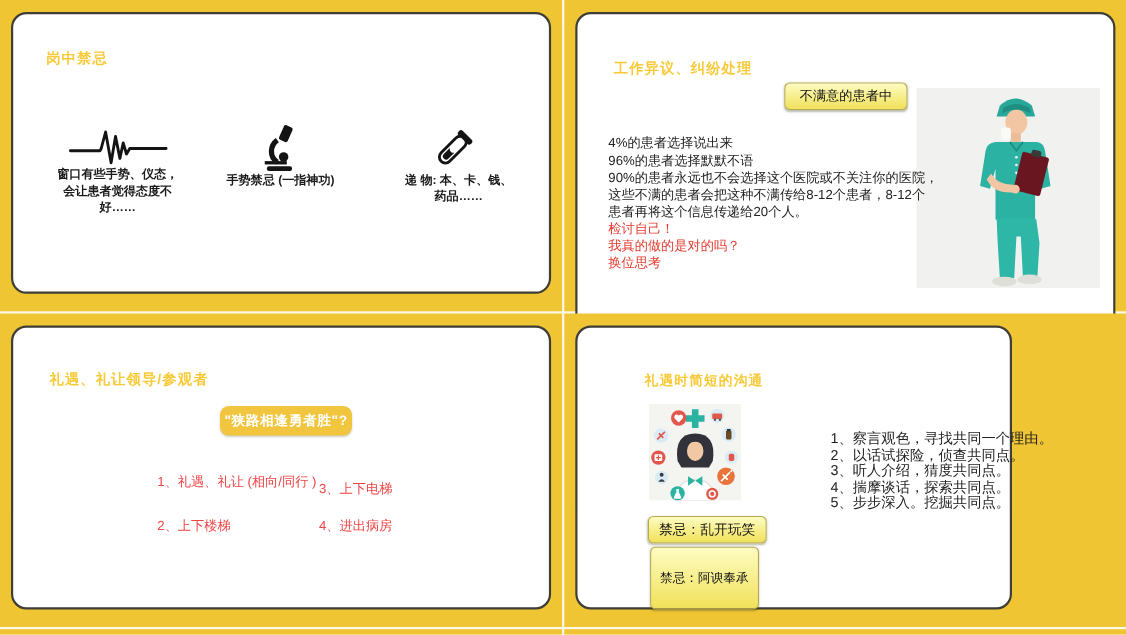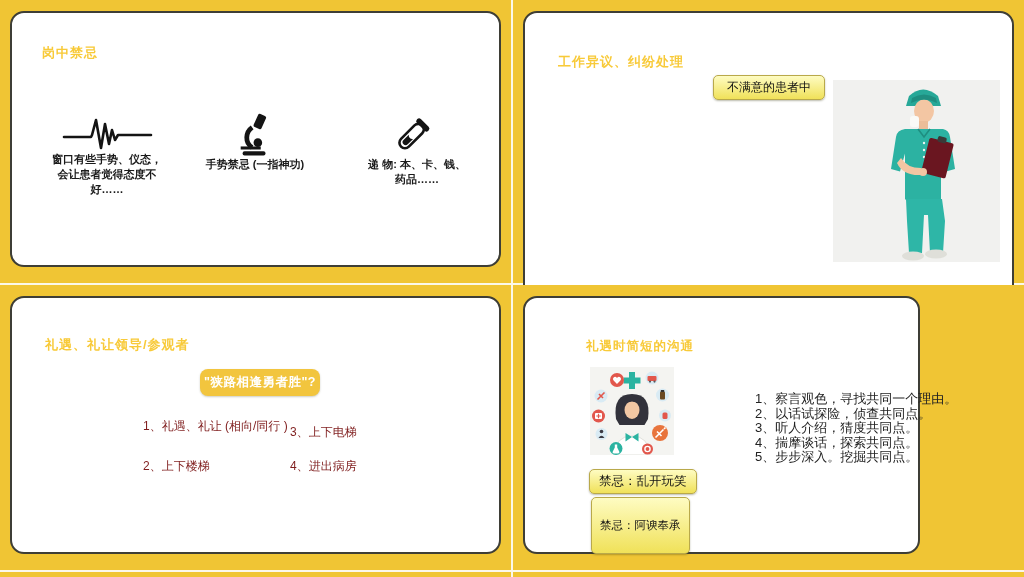--- a/index.html
+++ b/index.html
@@ -10,21 +10,21 @@
   .stitle{position:absolute;font-size:13px;font-weight:bold;color:#F8CA39;letter-spacing:1px;white-space:nowrap;}
   .cap{position:absolute;font-size:11px;font-weight:bold;color:#1A1A1A;text-align:center;line-height:15px;white-space:pre-line;}
   .bodyline{font-size:12px;color:#222;line-height:15.5px;white-space:nowrap;}
   .alertline{font-size:12px;color:#E23B2E;line-height:15.5px;white-space:nowrap;}
   .ybadge{position:absolute;box-sizing:border-box;text-align:center;font-weight:normal;color:#111;
           background:linear-gradient(#FEFCC2,#F0E159);border:1px solid #B9A94A;border-radius:5px;
           box-shadow:0 1px 2px rgba(60,60,20,.35);}
   .goldbadge{position:absolute;box-sizing:border-box;text-align:center;font-weight:bold;color:#FFFFFF;
           background:#F2C53E;border-radius:8px;box-shadow:0 1px 2px rgba(60,60,20,.25);
           font-size:12.5px;line-height:27px;letter-spacing:.5px;}
-  .listitem{position:absolute;font-size:12px;color:#7f1d1d;white-space:nowrap;}
+  .listitem{position:absolute;font-size:12px;color:#ef4444;white-space:nowrap;margin-top:12px;}
   .s4list{position:absolute;font-size:13px;color:#222;line-height:14.6px;}
   .s4list div{white-space:nowrap;}
   .illu{position:absolute;}
   svg{display:block;}
 </style>
 </head>
 <body>
 
 <div class="canvas">
 
@@ -101,20 +101,30 @@
           </g>
           <circle cx="90" cy="92" r="4" fill="#F3C6A3"></circle>
 
           <path d="M73 119 h36 l3 22 -2 32 h-13 l-2 -38 -4 0 -2 38 h-13 l-2 -32 z" fill="#2EB6A7"></path>
 
           <ellipse cx="80" cy="176" rx="11" ry="4.5" fill="#DFDFD9"></ellipse>
           <ellipse cx="103" cy="174" rx="11" ry="4.5" fill="#DFDFD9"></ellipse>
         </svg>
       </div>
 
+      <div style="position:absolute;left:28px;top:110px;">
+        <div class="bodyline">4%的患者选择说出来</div>
+        <div class="bodyline">96%的患者选择默默不语</div>
+        <div class="bodyline">90%的患者永远也不会选择这个医院或不关注你的医院，</div>
+        <div class="bodyline">这些不满的患者会把这种不满传给8-12个患者，8-12个</div>
+        <div class="bodyline">患者再将这个信息传递给20个人。</div>
+        <div class="alertline">检讨自己！</div>
+        <div class="alertline">我真的做的是对的吗？</div>
+        <div class="alertline">换位思考</div>
+      </div>
     </div>
   </div>
 
   <div class="cell" style="left:0;top:285px;width:511px;height:285px;">
     <div class="panel" style="left:10px;top:11px;width:491px;height:258px;">
       <div class="stitle" style="left:33px;top:38px;">礼遇、礼让领导/参观者</div>
 
       <div class="goldbadge" style="left:188px;top:71px;width:120px;height:27px;">"狭路相逢勇者胜"?</div>
 
       <div class="listitem" style="left:131px;top:120px;">1、礼遇、礼让 (相向/同行 )</div>

